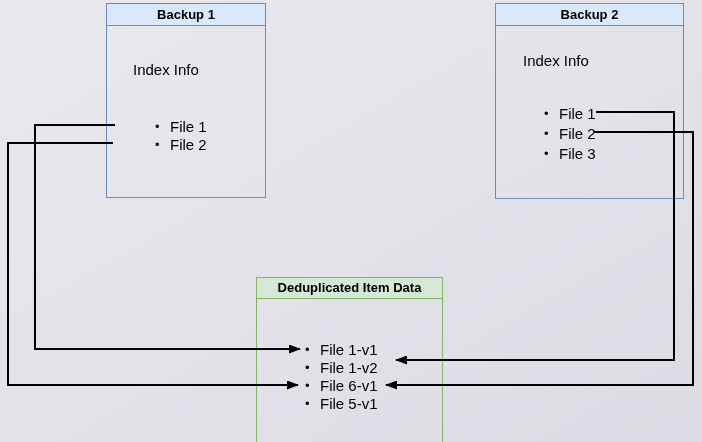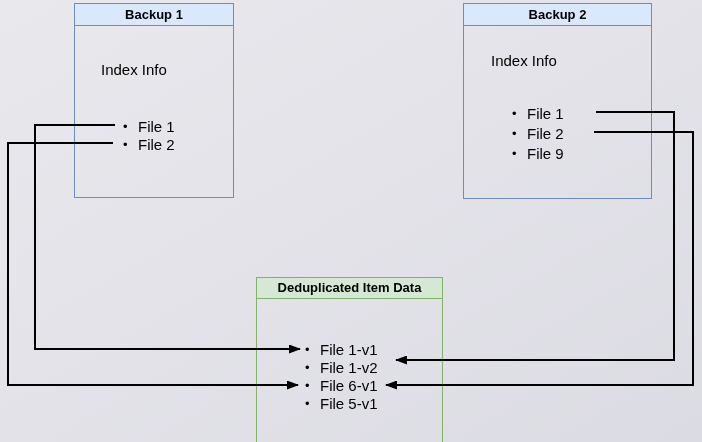--- a/index.html
+++ b/index.html
@@ -20,21 +20,21 @@
     top: 0;
     width: 702px;
     height: 442px;
     pointer-events: none;
   }
   .node {
     position: absolute;
     box-sizing: border-box;
     background: transparent;
   }
-  .node.blue { border: 1.5px solid #6c8ebf; }
+  .node.blue { border: 1.5px solid #6c8ebf; margin-left: 32px; }
   .node.green { border: 1.5px solid #82b366; }
   .node-header {
     box-sizing: border-box;
     width: 100%;
     text-align: center;
     font-weight: bold;
     font-size: 13px;
     color: #000000;
   }
   .blue .node-header {
@@ -100,21 +100,21 @@
       <div class="file-row">
         <span class="bullet">•</span>
         <span>File 1</span>
       </div>
       <div class="file-row">
         <span class="bullet">•</span>
         <span>File 2</span>
       </div>
       <div class="file-row">
         <span class="bullet">•</span>
-        <span>File 9</span>
+        <span>File 3</span>
       </div>
     </div>
   </div>
 
   <div class="node green" style="left:256px; top:277px; width:187px; height:180px;">
     <div class="node-header">Deduplicated Item Data</div>
     <div class="file-list lh18" style="left:48px; top:62px;">
       <div class="file-row">
         <span class="bullet">•</span>
         <span>File 1-v1</span>

